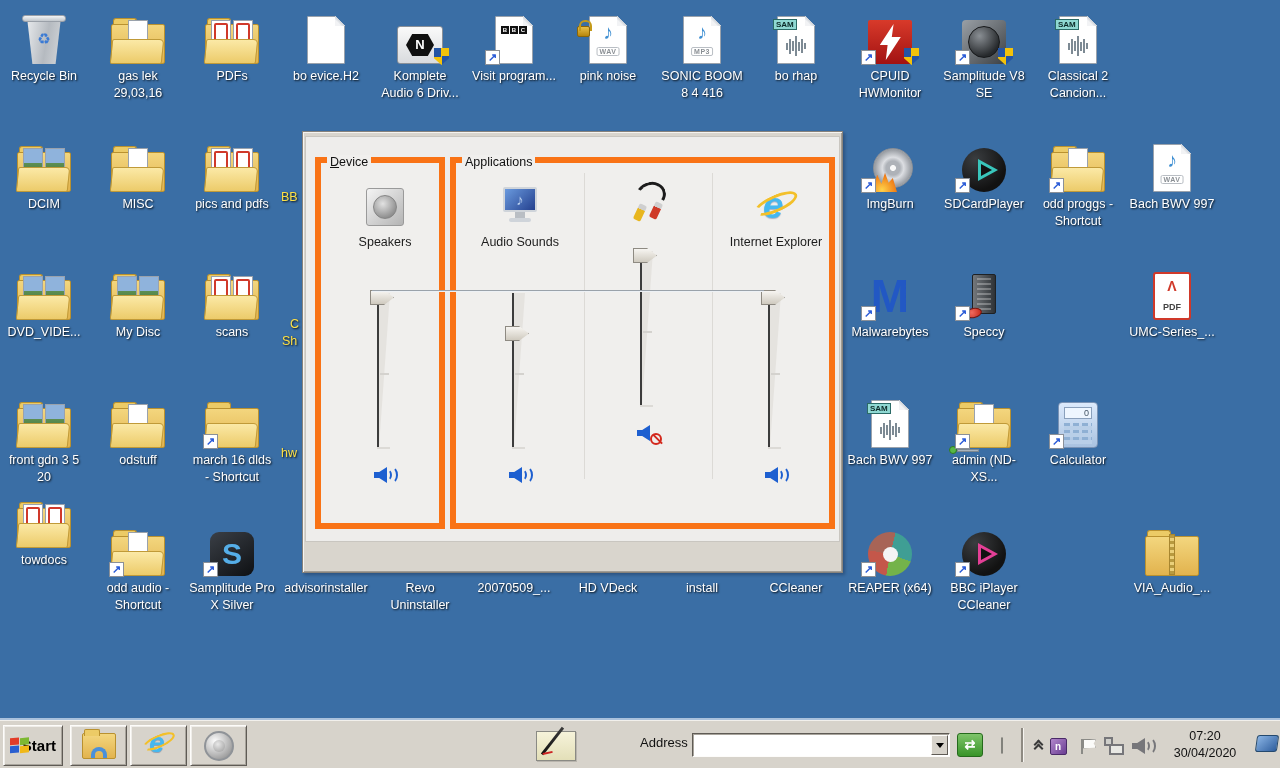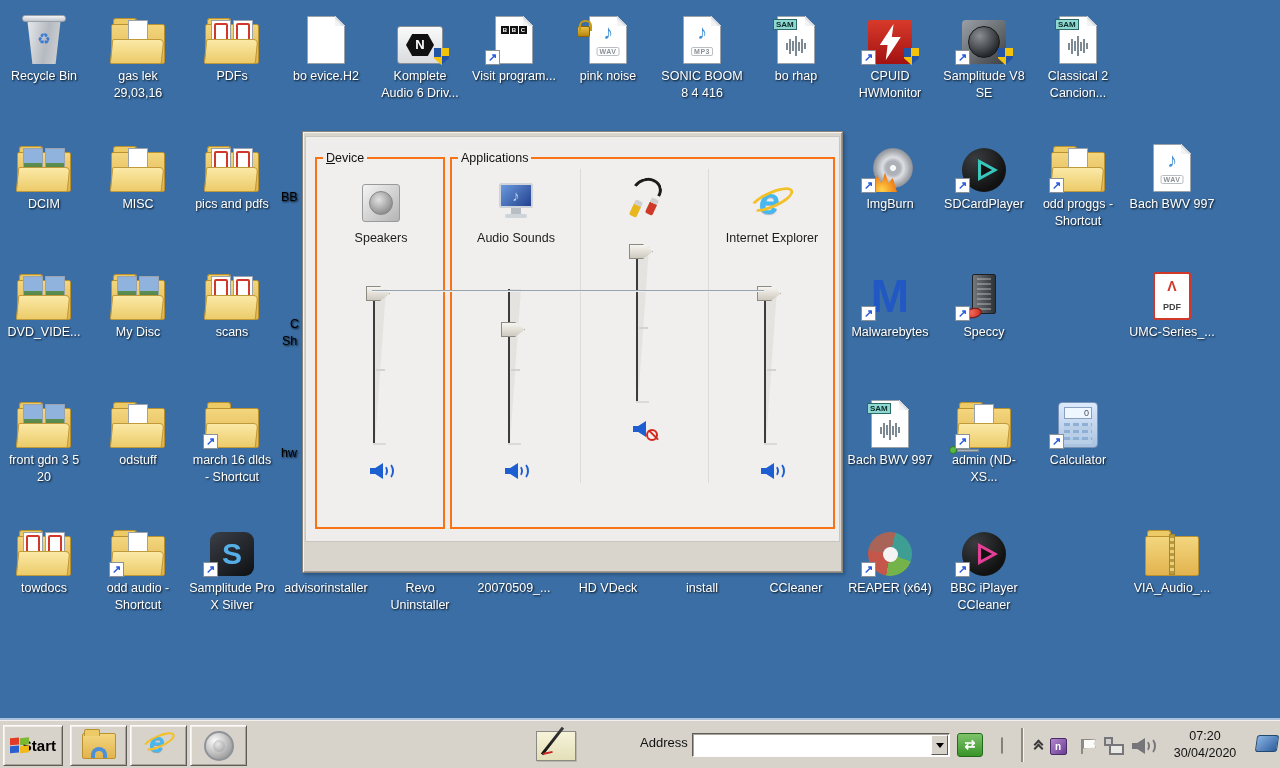--- a/index.html
+++ b/index.html
@@ -3,21 +3,21 @@
 <meta charset="utf-8">
 <style>
   html,body{margin:0;padding:0;background:#222;}
   *{box-sizing:border-box;font-family:"Liberation Sans",sans-serif;}
   .screen{position:relative;width:1280px;height:768px;background:#3A6EA5;overflow:hidden;}
 
   
   .dico{position:absolute;width:88px;text-align:center;cursor:default;}
   .dico .ig{height:58px;position:relative;display:flex;align-items:flex-end;justify-content:center;}
   .dico .lbl{margin-top:4px;font-size:12.5px;line-height:16.5px;color:#fff;text-shadow:1px 1px 2px rgba(0,0,0,.9);word-wrap:break-word;padding:0 1px;}
-  .plabel{position:absolute;font-size:12.5px;color:#000000;text-shadow:1px 1px 2px rgba(0,0,0,.9);white-space:nowrap;}
+  .plabel{position:absolute;font-size:12.5px;color:#fde047;text-shadow:1px 1px 2px rgba(0,0,0,.9);white-space:nowrap;}
 
   
   .fo{position:relative;width:54px;height:40px;}
   .fo::before{content:"";position:absolute;left:2px;top:-6px;width:22px;height:9px;background:#eccb66;border:1px solid #b9912f;border-bottom:none;border-radius:3px 3px 0 0;}
   .fo .bk{position:absolute;inset:0;background:linear-gradient(180deg,#f3d67e,#e2b34e);border:1px solid #b9912f;border-radius:2px;}
   .fo .fr{position:absolute;left:0;right:2px;bottom:0;height:25px;background:linear-gradient(180deg,#fbe9a6,#eccb6a);border:1px solid #c09a38;border-radius:2px 5px 2px 2px;transform:skewX(-6deg);}
   .fo .ins{position:absolute;left:50%;top:-4px;transform:translateX(-50%);display:flex;gap:2px;}
   .pg{position:relative;width:20px;height:27px;background:#fff;border:1px solid #9aa2ac;}
   .pg.red::after{content:"";position:absolute;inset:2px;border:2px solid #d0392a;border-radius:2px;}
   .pg.photo{background:linear-gradient(180deg,#8fb3dc 55%,#5d8f52 56%,#4a7a42);}
@@ -88,21 +88,21 @@
   .sg .w2{left:10px;top:1px;width:14px;height:18px;}
   .sg .noi{position:absolute;right:-3px;bottom:-2px;width:12px;height:12px;border:2px solid #d3281c;border-radius:50%;background:rgba(255,255,255,.0);}
   .sg .noi::after{content:"";position:absolute;left:-1px;top:3px;width:13px;height:2px;background:#d3281c;transform:rotate(45deg);}
 
   
   .dlg{position:absolute;left:302px;top:131px;width:541px;height:442px;background:#d9d5cd;border:1px solid #86827c;box-shadow:inset 1px 1px 0 #f6f4f0,inset -1px -1px 0 #a09c94,2px 2px 3px rgba(0,0,20,.25);padding:2px;z-index:10;}
   .tbar{height:26px;background:linear-gradient(90deg,#8d8d8d,#bdbdbd);display:flex;align-items:center;padding:0 3px 0 5px;gap:6px;}
   .tbar .ttl{color:#f2f1ef;font-weight:bold;font-size:12.5px;flex:1;white-space:nowrap;overflow:hidden;text-shadow:1px 1px 1px rgba(60,60,60,.5);}
   .tb-close{width:21px;height:19px;background:#d9d5cd;border:1px solid;border-color:#fdfcfa #5f5b55 #5f5b55 #fdfcfa;box-shadow:1px 1px 0 #aaa6a0 inset;color:#111;font-weight:bold;font-size:12px;line-height:15px;text-align:center;padding:0;cursor:default;}
   .client{position:relative;margin-top:2px;height:406px;background:#eeedeb;border:1px solid #c9c6c0;}
-  .grp{position:absolute;border:2px solid #f97316;background:#f0efed;}
+  .grp{position:absolute;border:6px solid #f97316;background:#f0efed;}
   .grp .glab{position:absolute;top:-8px;left:6px;background:#f0efed;padding:0 3px;font-size:12.5px;color:#111;}
   #gdev{left:9px;top:20px;width:130px;height:372px;}
   #gapp{left:144px;top:20px;width:385px;height:372px;}
   .vsep{position:absolute;top:10px;bottom:44px;width:1px;background:#dcdad6;}
   .chan{position:absolute;top:0;height:100%;display:flex;flex-direction:column;align-items:center;}
   .cicon{margin-top:20px;height:48px;display:flex;align-items:center;justify-content:center;}
   .cname{height:42px;font-size:12.5px;color:#1c1c1c;text-align:center;line-height:16px;padding-top:3px;max-width:122px;}
   .slid{position:relative;width:40px;height:174px;}
   .track{position:absolute;left:12px;top:20px;width:2px;height:154px;background:#3c3c3c;}
   .wdg{position:absolute;left:14px;top:20px;width:11px;height:154px;background:#e5e3df;clip-path:polygon(0 0,100% 0,0 100%);}
@@ -537,21 +537,21 @@
       <div class="dico" style="left: 1034px; top: 390px;">
         <div class="ig">
           <span class="appbx a-calc">
             <span class="scr">0</span>
             <span class="keys"></span>
           </span>
           <span class="ov-sc">↗</span>
         </div>
         <div class="lbl">Calculator</div>
       </div>
-      <div class="dico" style="left: 0px; top: 518px;">
+      <div class="dico" style="left: 0px; top: 490px;">
         <div class="ig">
           <span class="fo">
             <span class="bk"></span>
             <span class="ins">
               <span class="pg red"></span>
               <span class="pg red"></span>
             </span>
             <span class="fr"></span>
           </span>
         </div>

